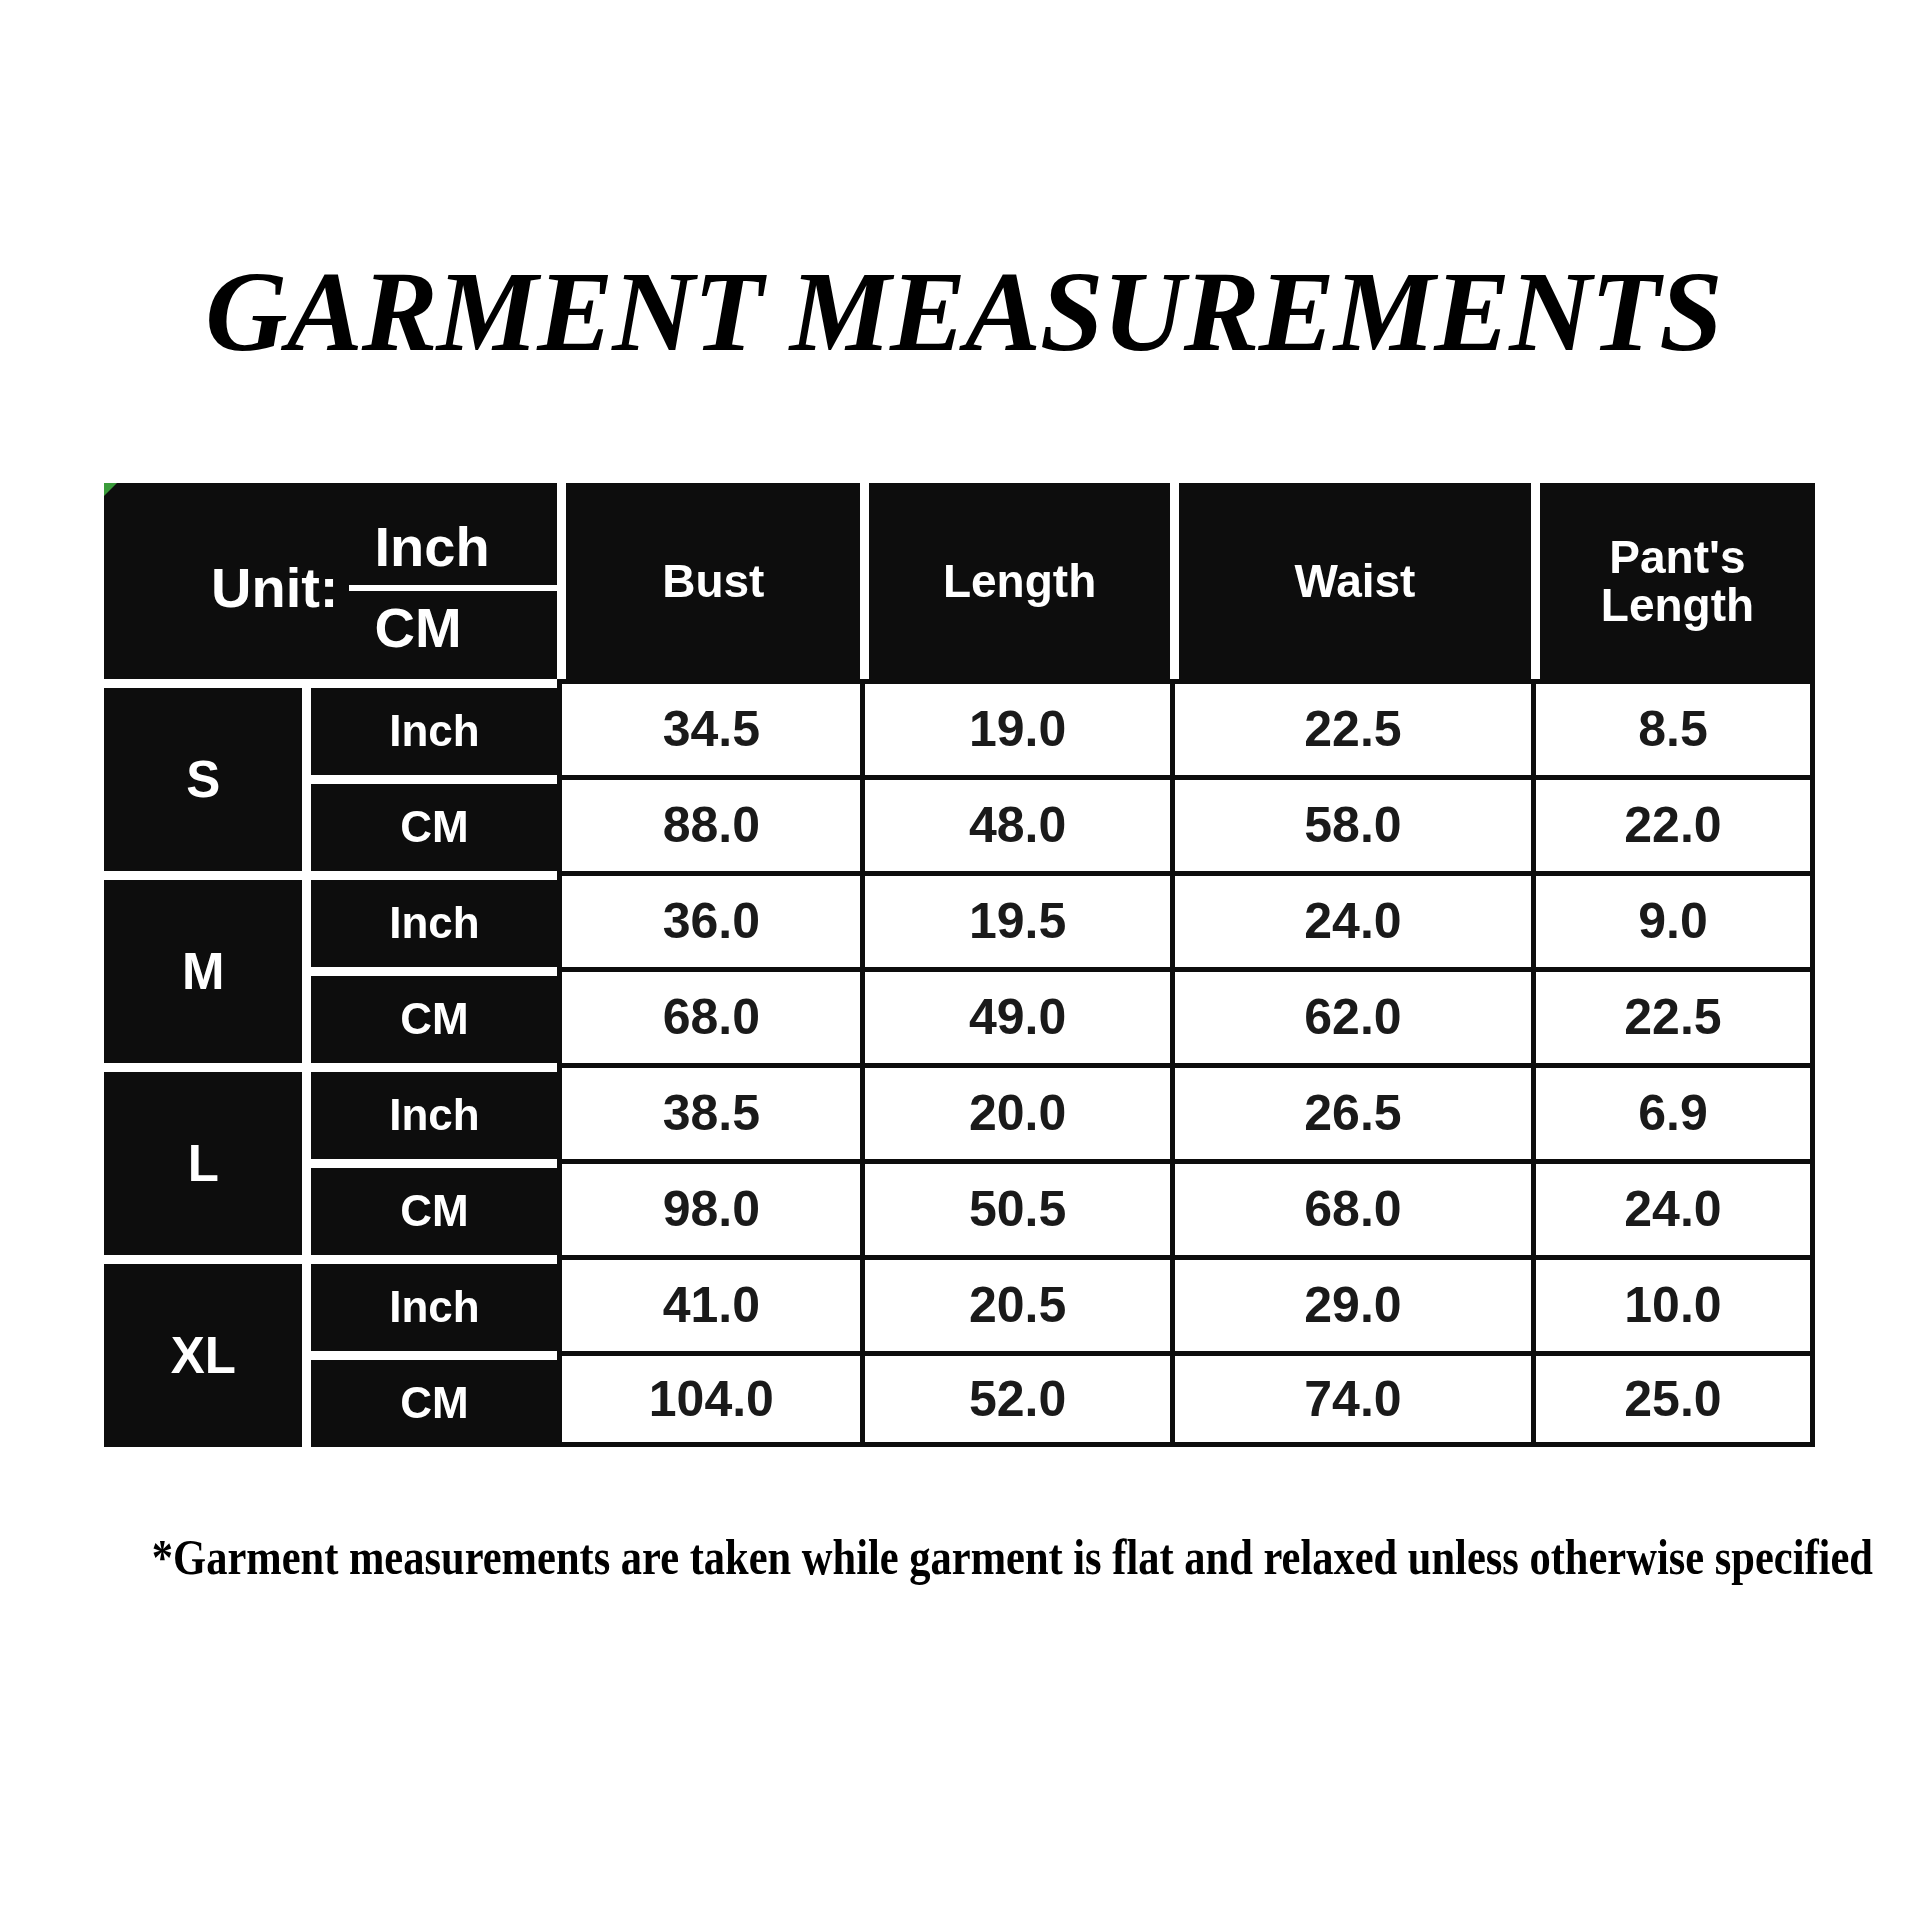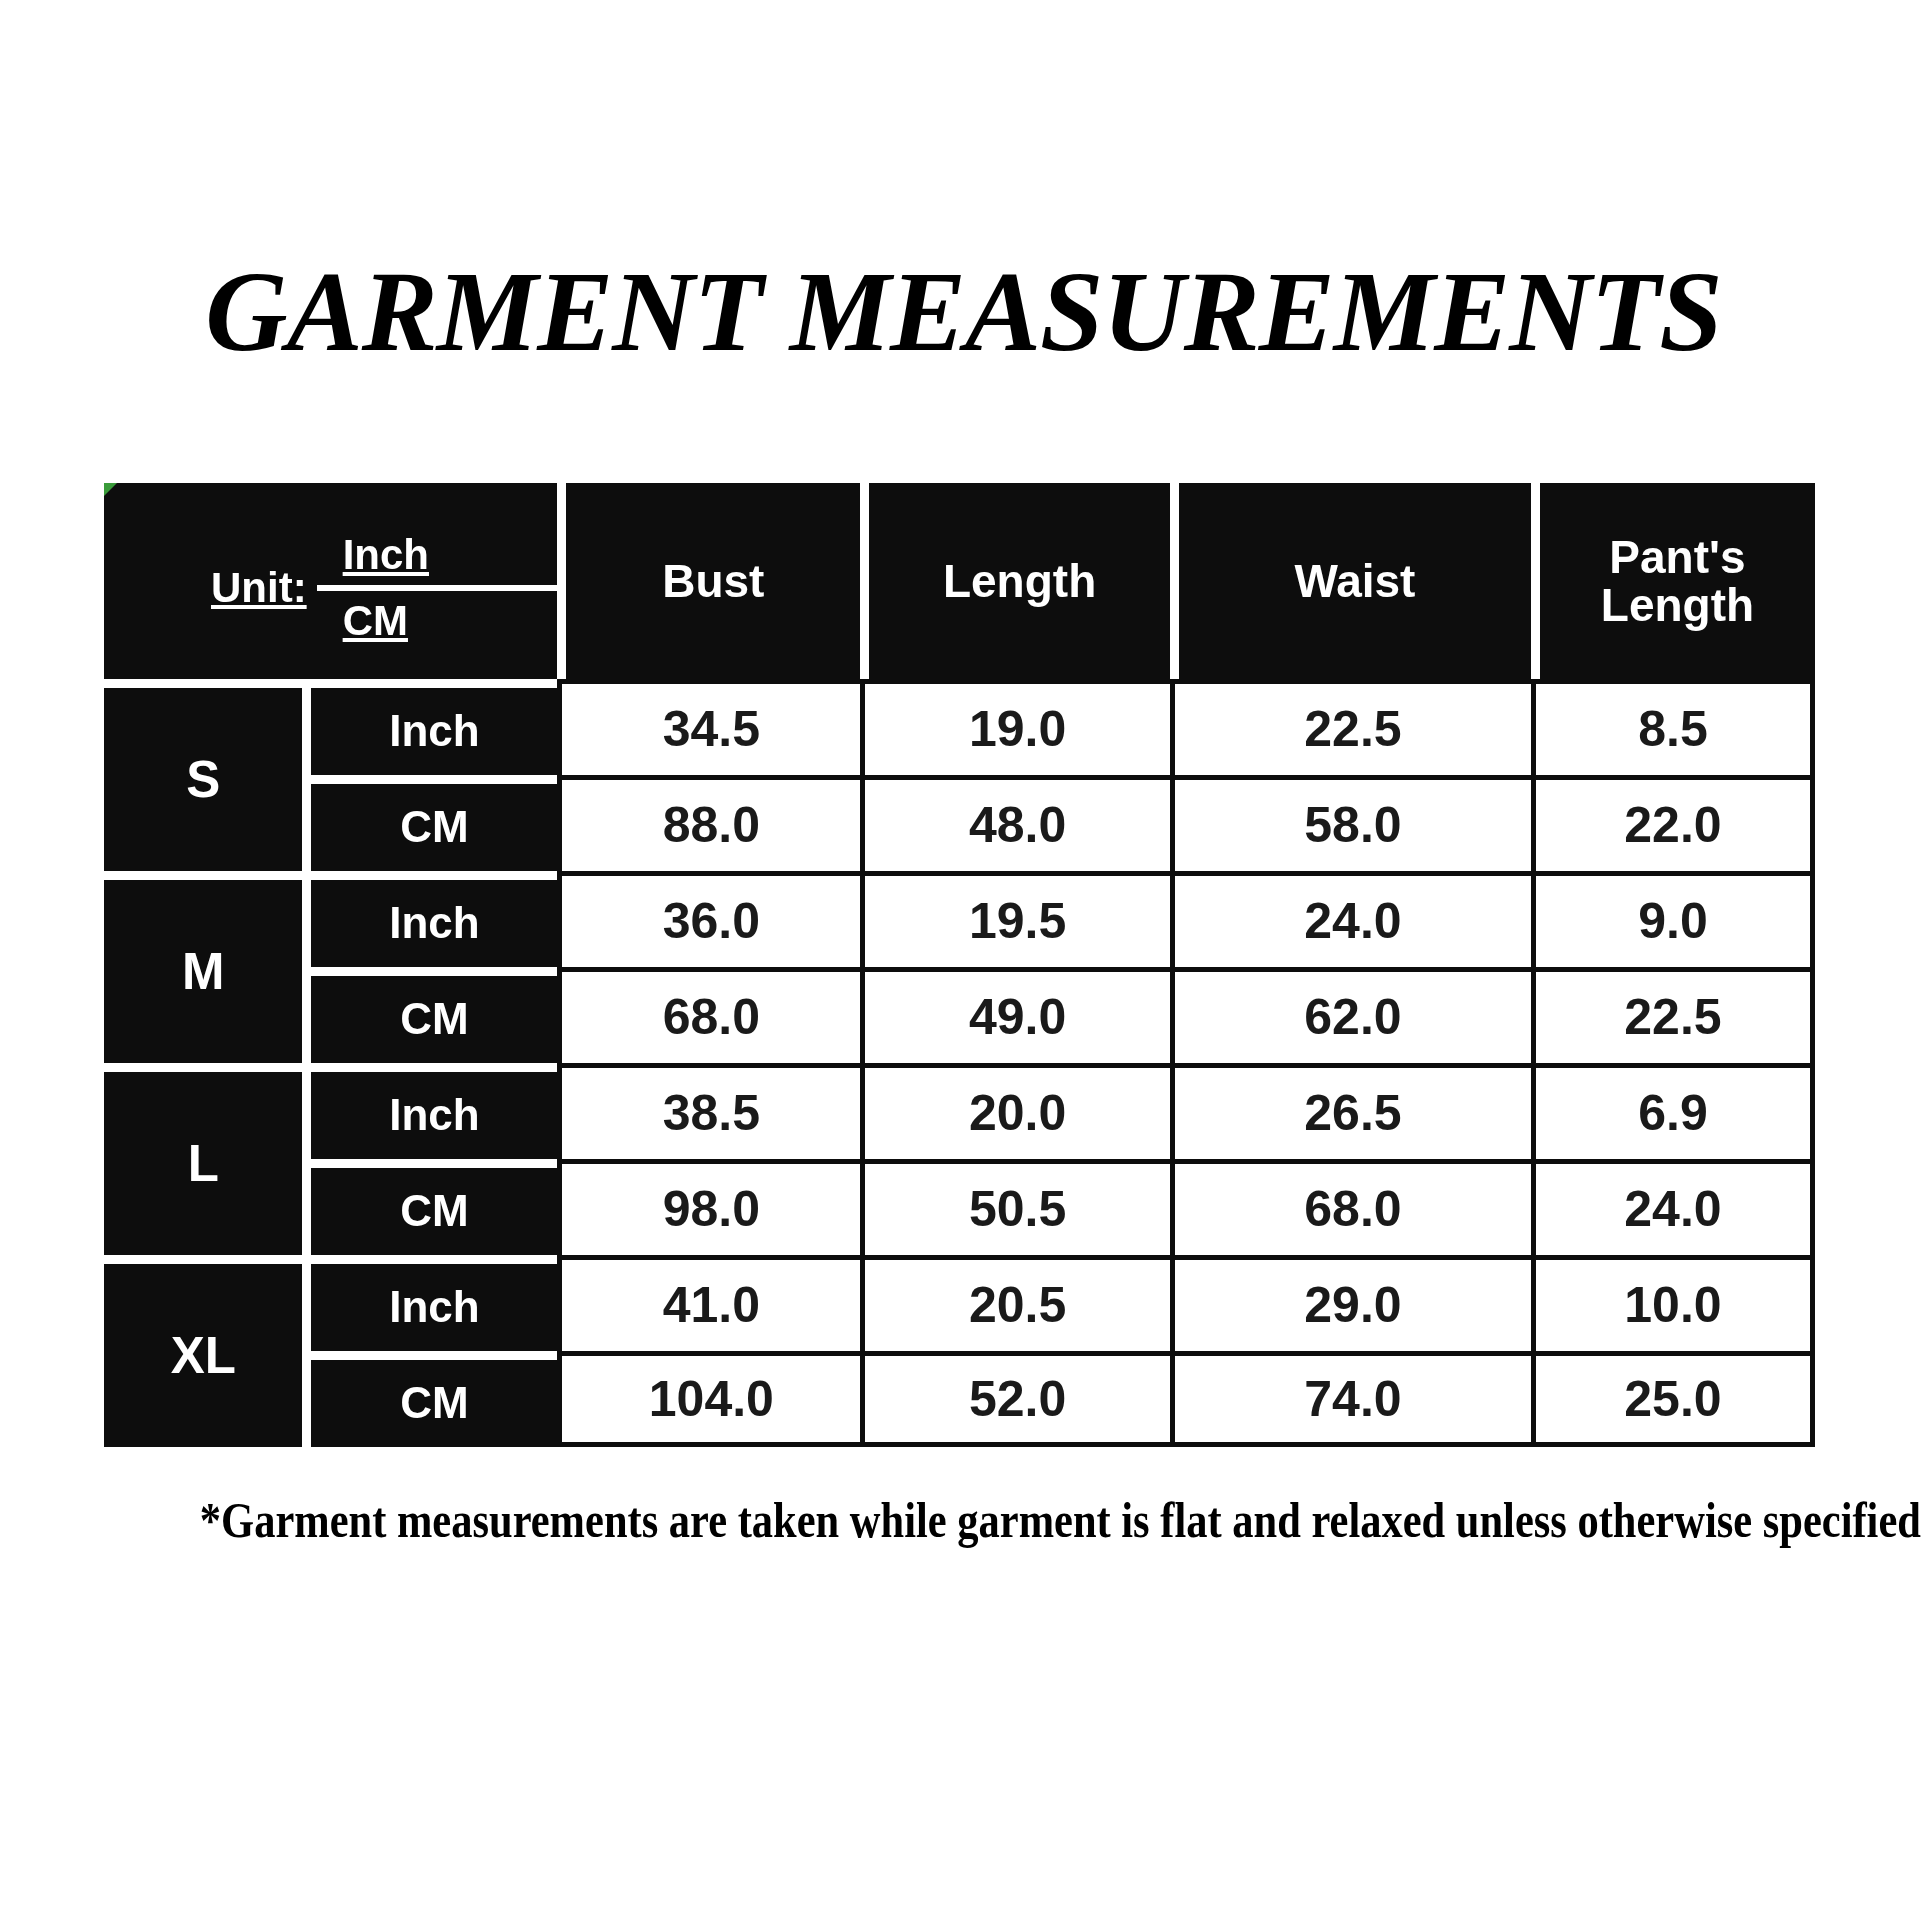--- a/index.html
+++ b/index.html
@@ -39,24 +39,23 @@
     background:#ffffff;
   }
   .cell{
     display:flex;align-items:center;justify-content:center;
     line-height:1.05;text-align:center;
   }
   .bk{ background:var(--cell-black); color:var(--text-on-black); }
   .hdr{ font-size:46px; font-weight:bold; border-left:9px solid #ffffff; padding:0 10px; }
   .hdr-unit{
     position:relative;
-    font-size:42px;font-weight:bold;
+    font-size:56px;font-weight:bold;
     justify-content:flex-start;
     padding:14px 0 0 107px;
-    text-decoration:underline;
   }
   .unit-label{ margin-right:10px; white-space:nowrap; }
   .fraction{ flex:1; }
   .frac-top{ text-align:left; padding:0 0 8px 26px; border-bottom:6px solid #ffffff; }
   .frac-bottom{ text-align:left; padding:8px 0 0 26px; }
   .artifact{
     position:absolute;top:0;left:0;width:0;height:0;
     border-top:13px solid var(--artifact-green);
     border-right:13px solid transparent;
   }
@@ -64,21 +63,21 @@
   .unit-cell{ font-size:44px;font-weight:bold; border-top:9px solid #ffffff; border-left:9px solid #ffffff; }
   .val{
     background:#ffffff;color:var(--text-on-white);
     font-size:50px;font-weight:bold;
     border-left:5px solid var(--cell-black);
     border-top:5px solid var(--cell-black);
   }
   .lc{ border-right:5px solid var(--cell-black); }
   .lr{ border-bottom:5px solid var(--cell-black); }
   
-  .footnote-wrap{ text-align:center; margin-top:48px;padding-left:48px; }
+  .footnote-wrap{ text-align:center; margin-top:85px; }
   .footnote{
     display:inline-block;
     font-family:"Liberation Serif","DejaVu Serif",serif;
     font-weight:bold;
     font-size:50px;
     line-height:1;
     color:#000;
     white-space:nowrap;
     transform:scaleX(0.85);
     transform-origin:center;

